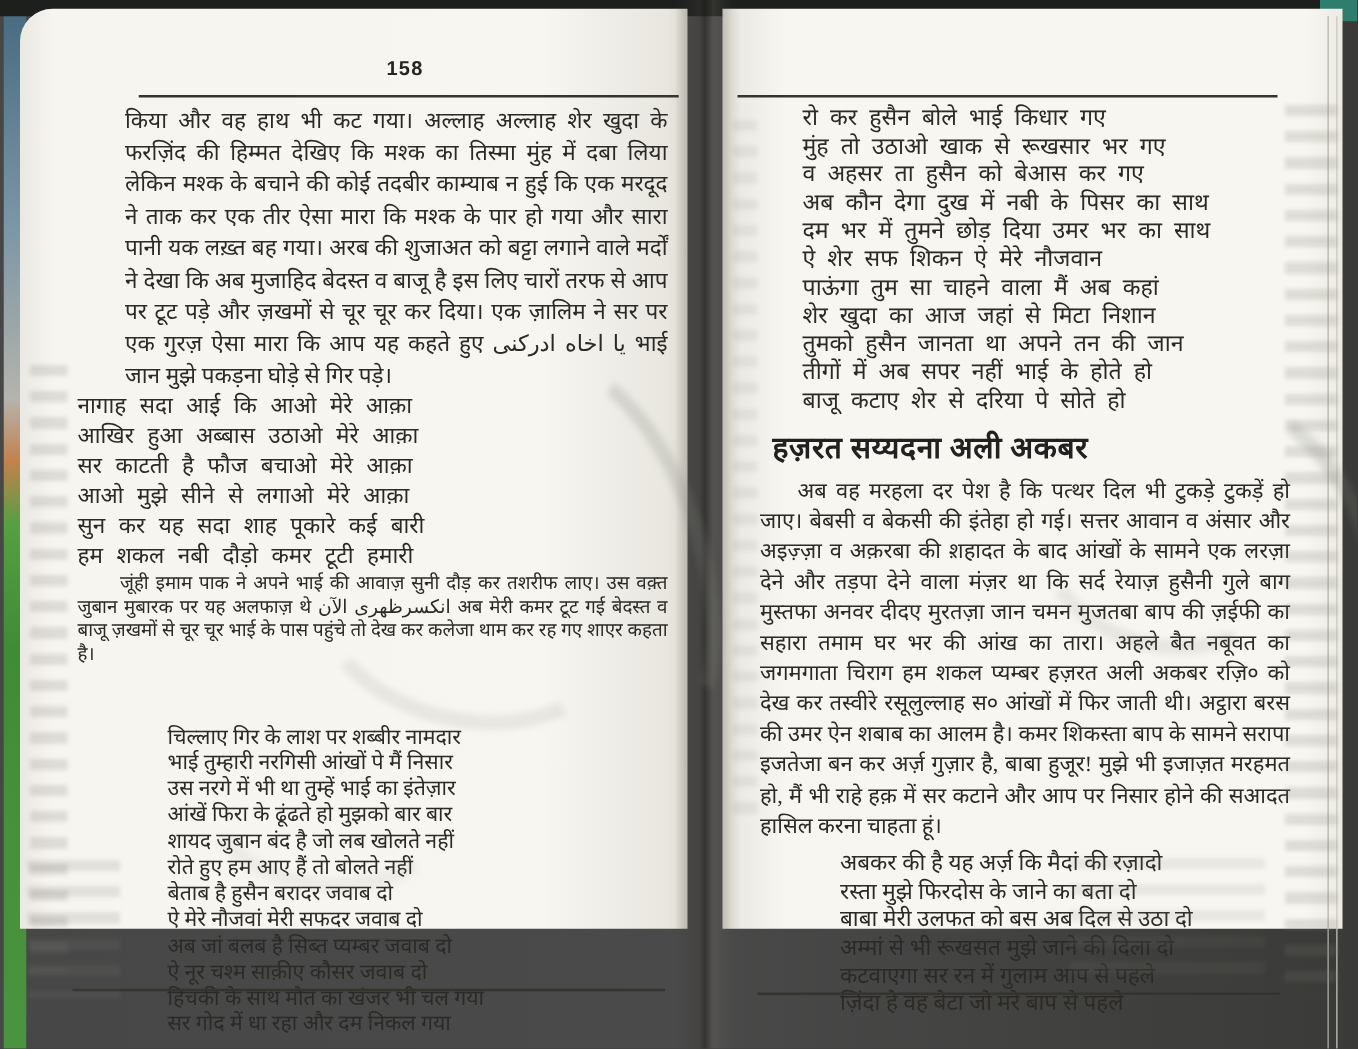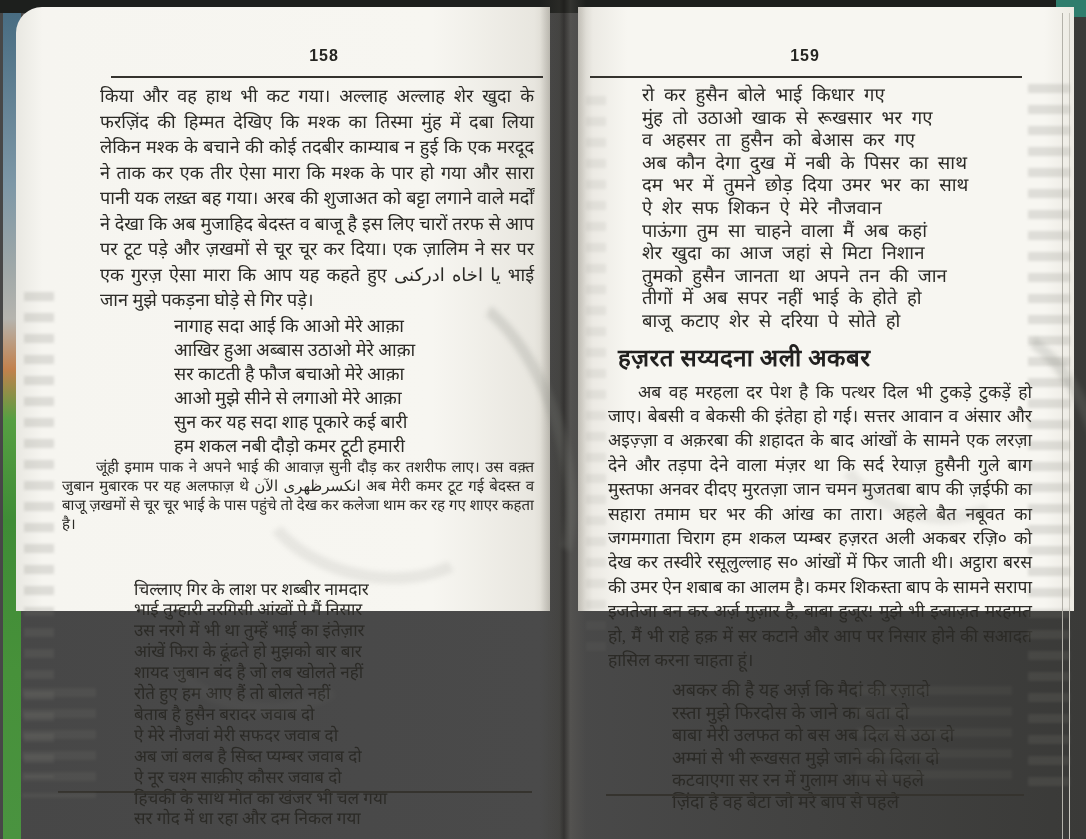--- a/index.html
+++ b/index.html
@@ -10,21 +10,21 @@
   .top-strip{position:absolute;left:0;top:0;width:1086px;height:13px;background:#1d1f1d;}
   .corner-teal{position:absolute;right:0;top:0;width:30px;height:17px;background:#2f7d6d;}
   .blue-streak{position:absolute;left:2px;top:8px;width:34px;height:120px;
                background:linear-gradient(160deg,#4d7django 0%,#4d7391 0%,#6f93ab 60%,#8da4ae 100%);
                transform:rotate(14deg);border-radius:6px;}
   
   .left-edge{position:absolute;left:3px;top:0;width:18px;height:839px;
       background:linear-gradient(180deg,#44697f 0%,#7d97a6 22%,#9fa8a8 32%,#b5b4ae 38%,
                  #c2814d 44%,#569f42 50%,#3f8c36 62%,#47913a 80%,#4a9340 100%);}
   
-  .page{position:absolute;top:7px;height:604px;background:#f6f5f0;}
+  .page{position:absolute;top:7px;height:736px;background:#f6f5f0;}
   .page-left{left:16px;width:534px;border-radius:26px 0 0 0;
       background:linear-gradient(90deg,#e9e8e2 0%,#f6f5f0 5%,#f7f6f1 78%,#e8e6df 97%,#d8d5cc 100%);}
   .page-right{left:578px;width:496px;
       background:linear-gradient(90deg,#cfccc4 0%,#eceae4 3%,#f7f6f1 10%,#f7f6f1 94%,#eceae3 100%);}
   .gutter{position:absolute;left:540px;top:0;width:46px;height:839px;
       background:linear-gradient(90deg,rgba(60,58,52,0) 0%,rgba(60,58,52,.38) 42%,
                  rgba(35,33,30,.55) 52%,rgba(110,106,98,.28) 66%,rgba(110,106,98,0) 100%);}
   .edge-line{position:absolute;top:13px;height:826px;width:1px;background:#b3b1a9;}
   .edge-line.l2{background:#c9c7bf;}
   
@@ -41,21 +41,21 @@
   
   .body-text{position:absolute;color:#2b2a26;}
   .bt-left{left:46px;top:77px;width:472px;}
   .bt-right{left:30px;top:77px;width:424px;}
   p.para{margin:0;text-align:justify;}
   p.para.indent{text-indent:34px;}
   .verse-line{white-space:nowrap;}
   .section-heading{margin:0;font-weight:bold;color:#222120;}
   
   #flow-0-0{font-size:18px;line-height:25.5px;margin-left:38px;}
-  #flow-0-1{margin-left:112px;font-size:18px;line-height:24px;}
+  #flow-0-1{font-size:18px;line-height:24px;font-family:Liberation Mono, monospace;}
   #flow-0-2{font-size:15px;line-height:19px;}
   #flow-0-3{margin-left:72px;font-size:17px;line-height:20.9px;margin-top:46px;}
   #flow-1-0{margin-left:34px;font-size:18.5px;line-height:22.6px;word-spacing:5px;}
   #flow-1-1{font-size:24px;margin:7px 0 7px 10px;letter-spacing:.5px;}
   #flow-1-2{font-size:17.5px;line-height:24.4px;}
   #flow-1-2.indent{text-indent:30px;}
   #flow-1-3{margin-left:64px;margin-top:7px;font-size:18px;line-height:22.4px;}
   
   .arc{position:absolute;border-radius:50%;border:12px solid transparent;filter:blur(2.5px);opacity:.5;}
   .arc-r{border-right-color:rgba(128,130,124,.45);}
@@ -100,21 +100,20 @@
           <div class="verse-line">अब जां बलब है सिब्त प्यम्बर जवाब दो</div>
           <div class="verse-line">ऐ नूर चश्म साक़ीए कौसर जवाब दो</div>
           <div class="verse-line">हिचकी के साथ मौत का खंजर भी चल गया</div>
           <div class="verse-line">सर गोद में धा रहा और दम निकल गया</div>
         </div>
       </div>
     <div class="footer-rule fr-left"></div>
   </div>
 
   <div class="page page-right">
-    <div class="page-number pn-right">159</div>
     <div class="header-rule hr-right"></div>
     <div class="body-text bt-right">
         <div class="verse" id="flow-1-0">
           <div class="verse-line">रो कर हुसैन बोले भाई किधार गए</div>
           <div class="verse-line">मुंह तो उठाओ खाक से रूखसार भर गए</div>
           <div class="verse-line">व अहसर ता हुसैन को बेआस कर गए</div>
           <div class="verse-line">अब कौन देगा दुख में नबी के पिसर का साथ</div>
           <div class="verse-line">दम भर में तुमने छोड़ दिया उमर भर का साथ</div>
           <div class="verse-line">ऐ शेर सफ शिकन ऐ मेरे नौजवान</div>
           <div class="verse-line">पाऊंगा तुम सा चाहने वाला मैं अब कहां</div>

